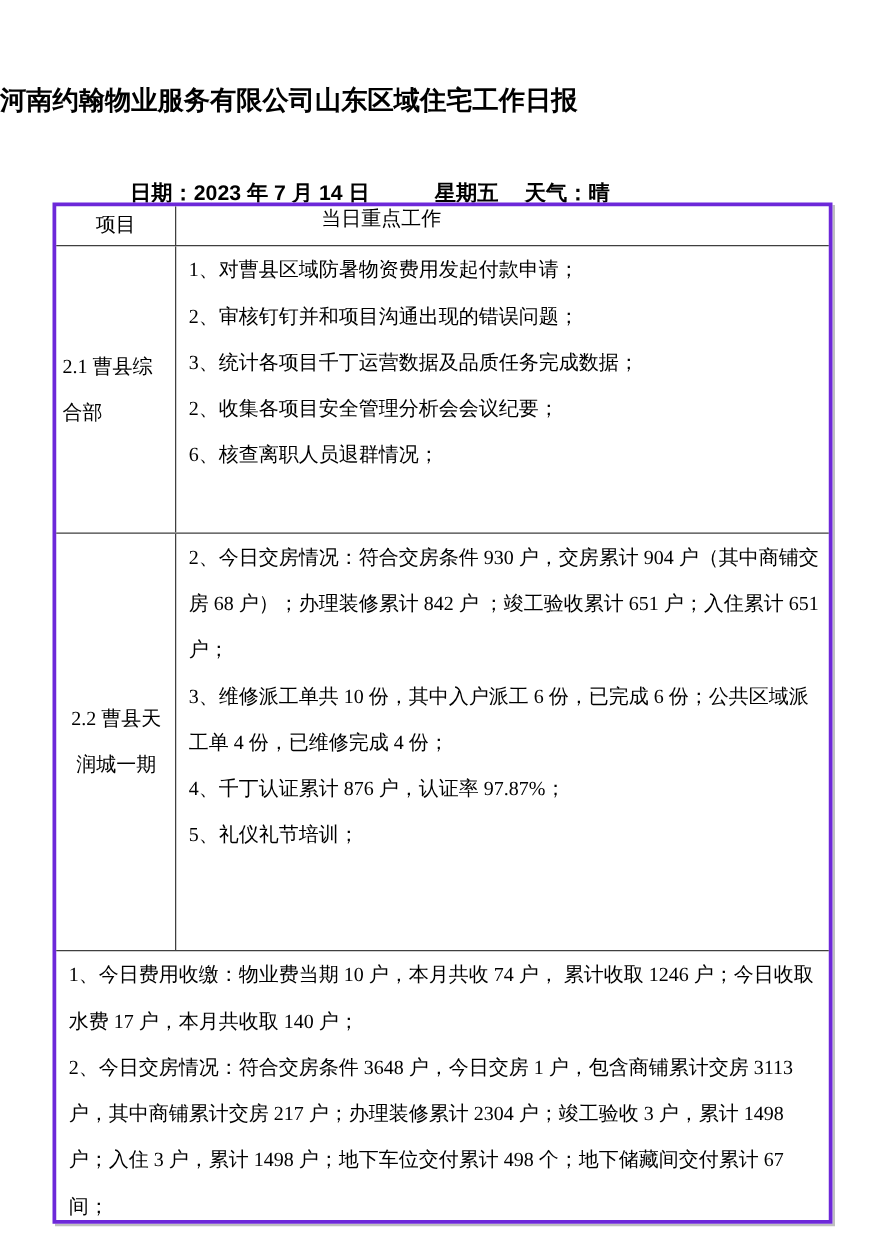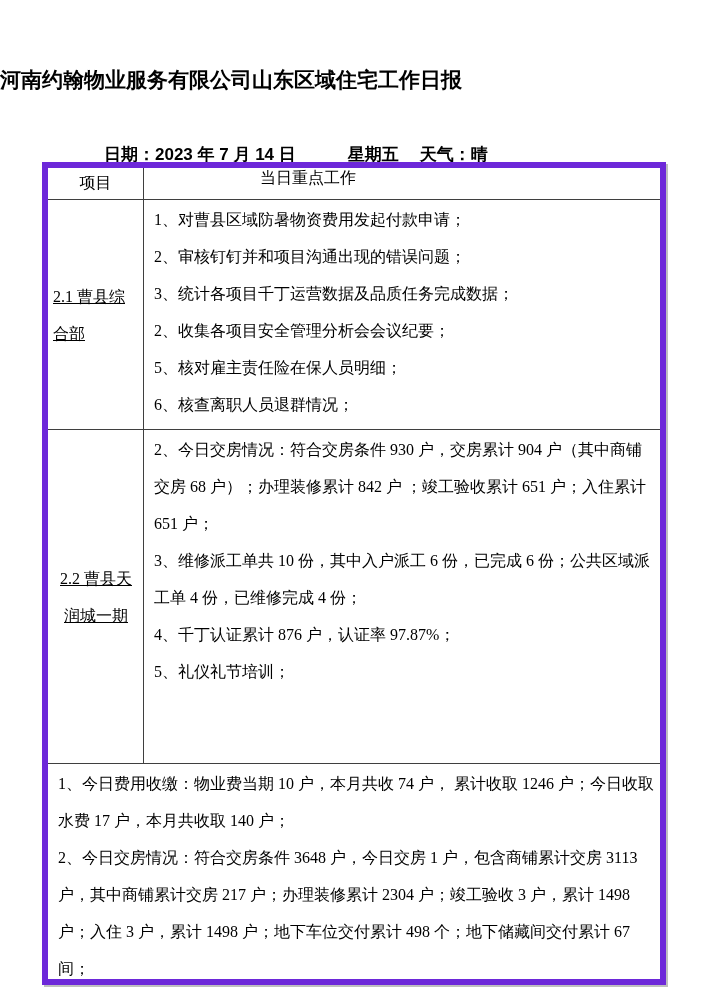--- a/index.html
+++ b/index.html
@@ -39,21 +39,21 @@
   }
   .dateline .weekday { margin-left: 52px; }
   .dateline .weather { margin-left: 21px; }
 
   .report-table {
     position: absolute;
     left: 42px;
     top: 162px;
     width: 624px;
     box-sizing: border-box;
-    border: 6px solid #6d28d9;
+    border: 3px solid #6d28d9;
     box-shadow: 2px 2px 0 #bfbfbf;
     background: #ffffff;
   }
   .trow {
     display: flex;
     border-top: 1px solid #3f3f3f;
     box-sizing: border-box;
     overflow: hidden;
   }
   .trow:first-child { border-top: none; }
@@ -97,21 +97,20 @@
   .row-3 { height: 216px; }
 
   .cwork p {
     margin: 0;
     line-height: 37px;
   }
   .pline {
     display: block;
     line-height: 37px;
     white-space: nowrap;
-    text-decoration: underline;
   }
   .proj-left .pline   { text-align: left; }
   .proj-center .pline { text-align: center; }
 </style>
 </head>
 <body>
 
 <h1 class="title">河南约翰物业服务有限公司山东区域住宅工作日报</h1>
 
 <div class="dateline"><span>日期：2023 年 7 月 14 日</span><span class="weekday">星期五</span><span class="weather">天气：晴</span></div>
@@ -128,21 +127,20 @@
   <div class="trow row-1">
     <div class="cproj proj-left">
       <span class="pline">2.1 曹县综</span>
       <span class="pline">合部</span>
     </div>
     <div class="cwork">
       <p>1、对曹县区域防暑物资费用发起付款申请；</p>
       <p>2、审核钉钉并和项目沟通出现的错误问题；</p>
       <p>3、统计各项目千丁运营数据及品质任务完成数据；</p>
       <p>2、收集各项目安全管理分析会会议纪要；</p>
-      <p>5、核对雇主责任险在保人员明细；</p>
       <p>6、核查离职人员退群情况；</p>
     </div>
   </div>
 
   <div class="trow row-2">
     <div class="cproj proj-center">
       <span class="pline">2.2 曹县天</span>
       <span class="pline">润城一期</span>
     </div>
     <div class="cwork">

